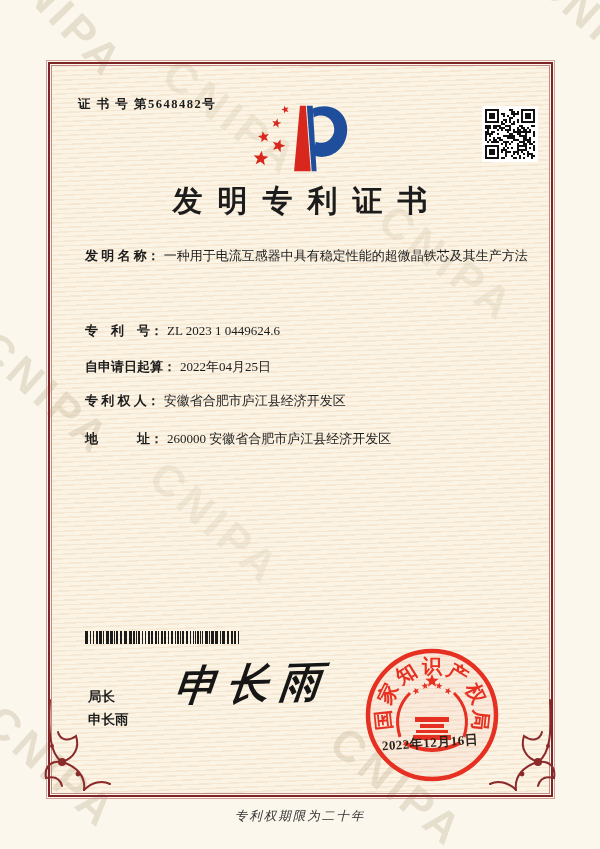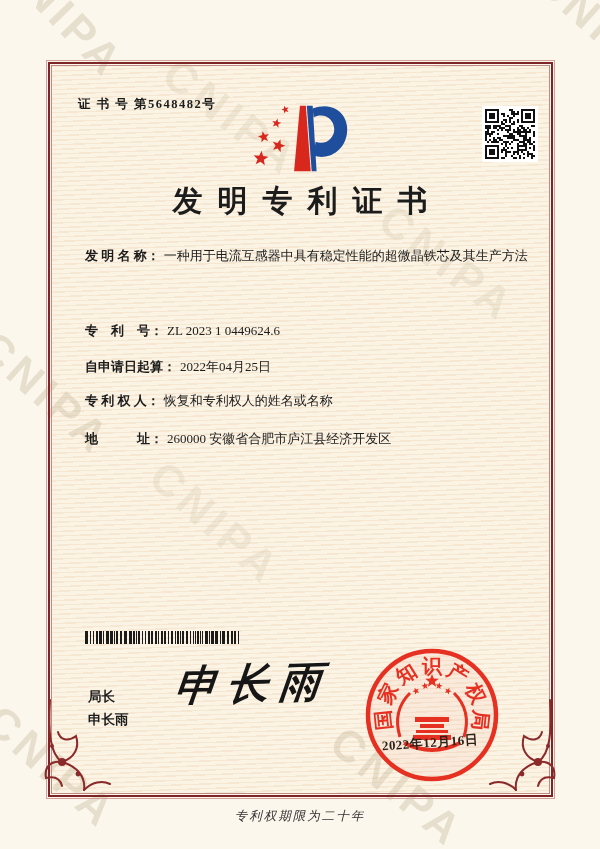--- a/index.html
+++ b/index.html
@@ -764,21 +764,21 @@
   <div class="row" style="top:247px">
     <span class="lbl">发 明 名 称：</span><span class="val">一种用于电流互感器中具有稳定性能的超微晶铁芯及其生产方法</span>
   </div>
   <div class="row" style="top:322px">
     <span class="lbl">专　利　号：</span><span class="val">ZL 2023 1 0449624.6</span>
   </div>
   <div class="row" style="top:358px">
     <span class="lbl">自申请日起算：</span><span class="val">2022年04月25日</span>
   </div>
   <div class="row" style="top:392px">
-    <span class="lbl">专 利 权 人：</span><span class="val">恢复和专利权人的姓名或名称</span>
+    <span class="lbl">专 利 权 人：</span><span class="val">安徽省合肥市庐江县经济开发区</span>
   </div>
   <div class="row" style="top:430px">
     <span class="lbl">地　　　址：</span><span class="val">260000 安徽省合肥市庐江县经济开发区</span>
   </div>
 
 
   <div class="barcode" id="barcode">
       <i style="width: 3px; margin-right: 2px;"></i>
       <i style="width: 1px; margin-right: 2px;"></i>
       <i style="width: 1px; margin-right: 2px;"></i>

